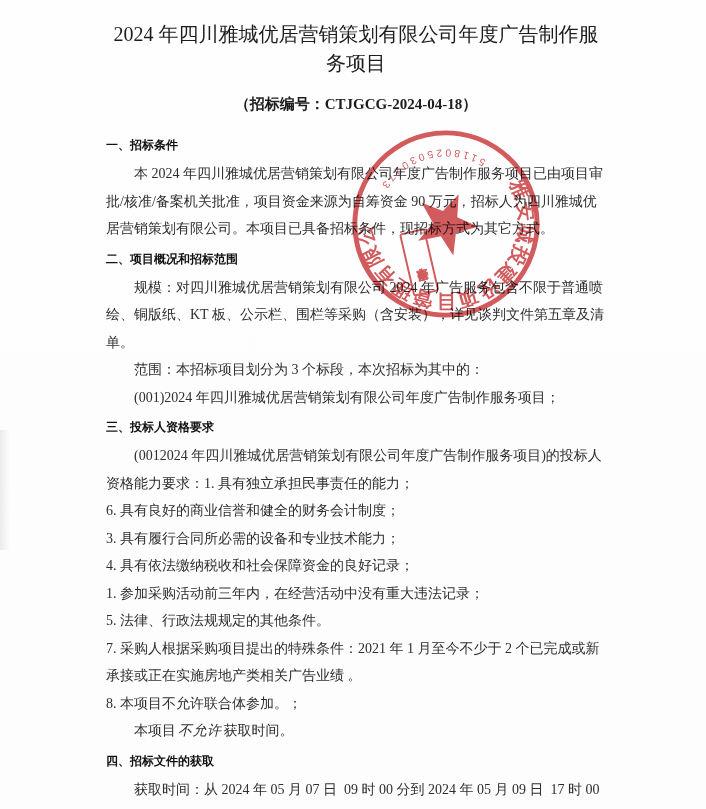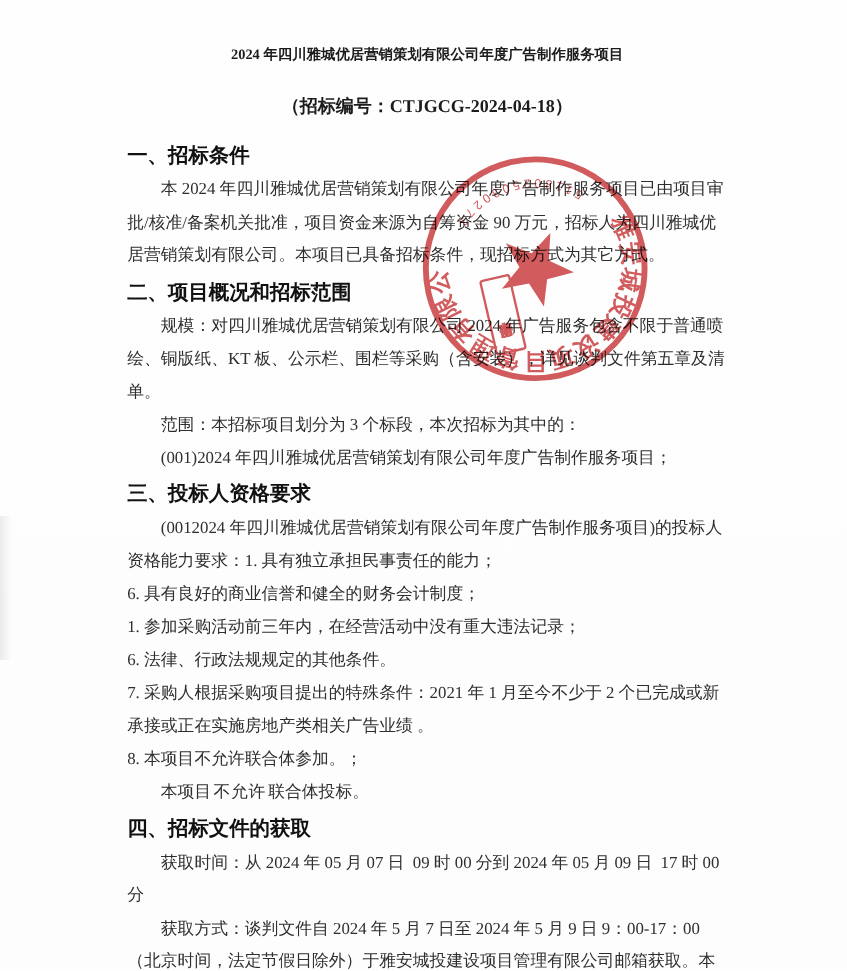--- a/index.html
+++ b/index.html
@@ -13,44 +13,44 @@
   }
   .page{
     position:relative;
     width:706px;height:809px;
     background:linear-gradient(180deg,#fefefe 0%,#fdfdfd 100%);
     box-sizing:border-box;
     padding:16px 100px 0 106px;
   }
   .title-block{text-align:center;}
   .doc-title{
-    font-size:12px;font-weight:bold;color:#1c1c1c;
-    line-height:29px;margin:15px;
+    font-size:20px;font-weight:normal;color:#1c1c1c;
+    line-height:29px;margin:4px;
   }
   .doc-subtitle{
     font-size:15px;font-weight:bold;color:#1c1c1c;
     line-height:29px;margin:12px;
   }
   .location{
     margin-top:24px;
     font-size:14px;line-height:27.5px;
     white-space:pre-wrap;
   }
   p.body-line{
     margin:0;font-size:14px;line-height:27.5px;
     white-space:pre-wrap;
     color:#2e2e2e;
   }
   p.indent{text-indent:2em;}
   h2.sec-heading{
     margin:2px 0 1px 0;
-    font-size:17px;font-weight:bold;color:#111;
+    font-size:12px;font-weight:bold;color:#111;
     line-height:28px;
   }
-  .italic{letter-spacing:.5px;padding:0 2px;}
+  .italic{font-style:italic;letter-spacing:.5px;padding:0 2px;}
   
   .seal{
     position:absolute;
     left:348px;top:126px;
     width:196px;height:196px;
     transform:rotate(167deg);
     opacity:.83;
     mix-blend-mode:multiply;
     pointer-events:none;
   }
@@ -83,25 +83,27 @@
   <p class="body-line indent">本 2024 年四川雅城优居营销策划有限公司年度广告制作服务项目已由项目审批/核准/备案机关批准，项目资金来源为自筹资金 90 万元，招标人为四川雅城优居营销策划有限公司。本项目已具备招标条件，现招标方式为其它方式。</p>
 
   <h2 class="sec-heading">二、项目概况和招标范围</h2>
   <p class="body-line indent">规模：对四川雅城优居营销策划有限公司 2024 年广告服务包含不限于普通喷绘、铜版纸、KT 板、公示栏、围栏等采购（含安装），详见谈判文件第五章及清单。</p>
   <p class="body-line indent">范围：本招标项目划分为 3 个标段，本次招标为其中的：</p>
   <p class="body-line indent">(001)2024 年四川雅城优居营销策划有限公司年度广告制作服务项目；</p>
 
   <h2 class="sec-heading">三、投标人资格要求</h2>
   <p class="body-line indent">(0012024 年四川雅城优居营销策划有限公司年度广告制作服务项目)的投标人资格能力要求：1. 具有独立承担民事责任的能力；</p>
   <p class="body-line">6. 具有良好的商业信誉和健全的财务会计制度；</p>
+  <p class="body-line">3. 具有履行合同所必需的设备和专业技术能力；</p>
+  <p class="body-line">4. 具有依法缴纳税收和社会保障资金的良好记录；</p>
   <p class="body-line">1. 参加采购活动前三年内，在经营活动中没有重大违法记录；</p>
-  <p class="body-line">6. 法律、行政法规规定的其他条件。</p>
+  <p class="body-line">5. 法律、行政法规规定的其他条件。</p>
   <p class="body-line">7. 采购人根据采购项目提出的特殊条件：2021 年 1 月至今不少于 2 个已完成或新承接或正在实施房地产类相关广告业绩 。</p>
   <p class="body-line">8. 本项目不允许联合体参加。；</p>
-  <p class="body-line indent"><span>本项目</span><span class="italic">不允许</span><span>联合体投标。</span></p>
+  <p class="body-line indent"><span>本项目</span><span class="italic">不允许</span><span>获取时间。</span></p>
 
   <h2 class="sec-heading">四、招标文件的获取</h2>
   <p class="body-line indent">获取时间：从 2024 年 05 月 07 日  09 时 00 分到 2024 年 05 月 09 日  17 时 00 分</p>
   <p class="body-line indent">获取方式：谈判文件自 2024 年 5 月 7 日至 2024 年 5 月 9 日 9：00-17：00（北京时间，法定节假日除外）于雅安城投建设项目管理有限公司邮箱获取。本项目谈判文件有偿获取，</p>
 
   <div class="smudge"></div>
 
   <svg class="seal" viewBox="0 0 200 200" aria-hidden="true">
     <circle class="seal-ring" cx="100" cy="100" r="93" stroke="#c9393c"></circle>
     <path id="sealArcTop" d="M 28,128 A 76,76 0 1 1 172,128" fill="none"></path>

